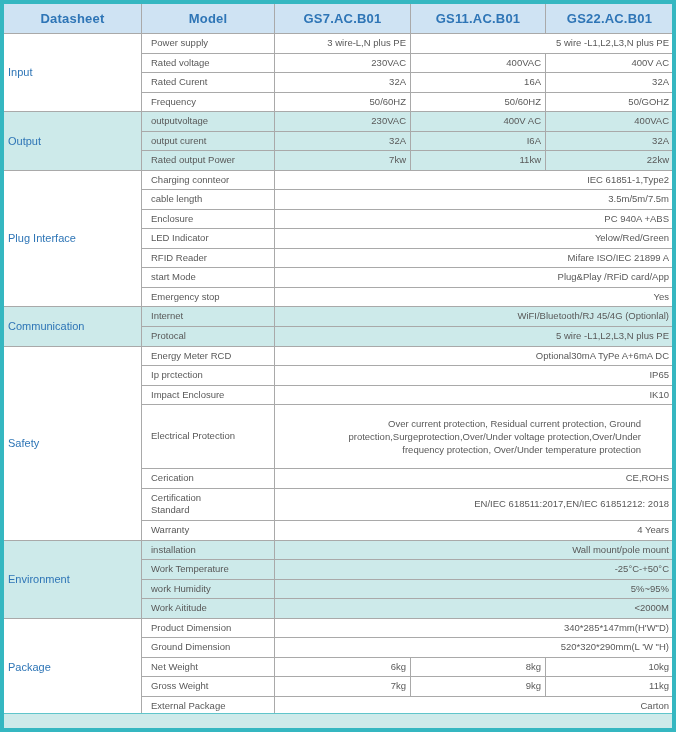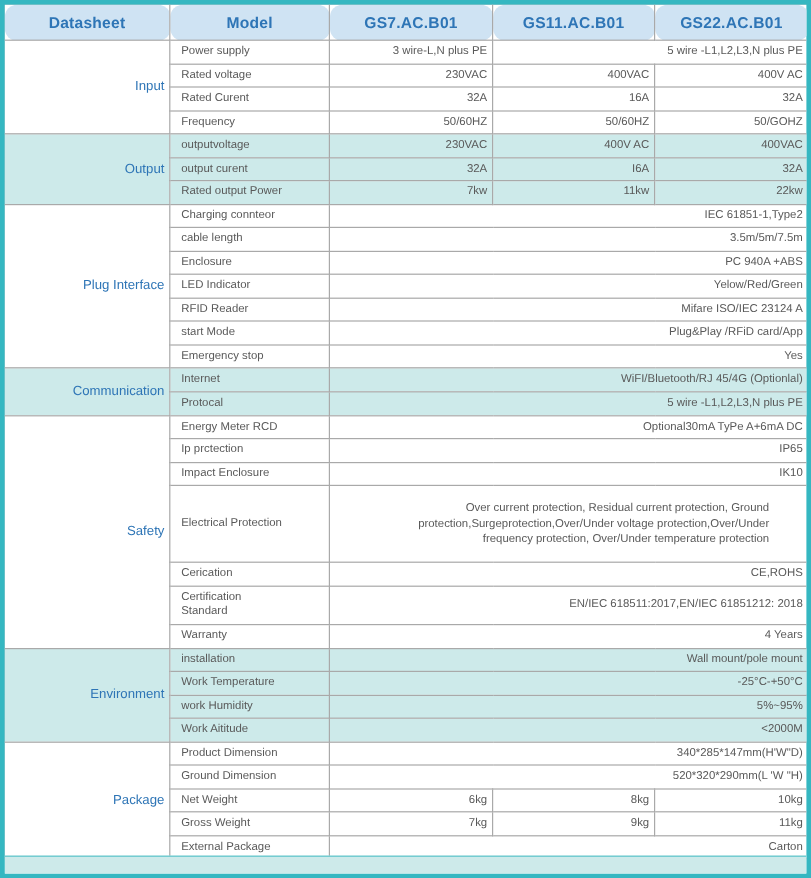--- a/index.html
+++ b/index.html
@@ -32,33 +32,32 @@
     overflow:hidden;
   }
   .spec th{
     height:30px;
     background:var(--header-bg);
     color:var(--accent);
     font-size:13px;
     font-weight:bold;
     text-align:center;
     letter-spacing:.2px;
-    border-radius:10px;
   }
   .spec td{
     color:var(--txt);
     font-size:9.5px;
     line-height:1.32;
     padding:3px 4px;
   }
   tr.tint td{background:var(--tint);}
   td.section-cell{
     color:var(--accent);
     font-size:11px;
-    text-align:right;
+    text-align:left;
     vertical-align:middle;
     margin-left:46px;
   }
   td.prop-cell{
     text-align:left;
     padding-left:9px;
     vertical-align:middle;
   }
   td.prop-cell.narrow span{display:inline-block;width:58px;}
   td.val-cell{
@@ -154,21 +153,21 @@
         <tr>
           <td class="prop-cell"><span>Enclosure</span></td>
           <td colspan="3" class="val-cell">PC 940A +ABS</td>
         </tr>
         <tr>
           <td class="prop-cell"><span>LED Indicator</span></td>
           <td colspan="3" class="val-cell">Yelow/Red/Green</td>
         </tr>
         <tr>
           <td class="prop-cell"><span>RFID Reader</span></td>
-          <td colspan="3" class="val-cell">Mifare ISO/IEC 23124 A</td>
+          <td colspan="3" class="val-cell">Mifare ISO/IEC 21899 A</td>
         </tr>
         <tr>
           <td class="prop-cell"><span>start Mode</span></td>
           <td colspan="3" class="val-cell">Plug&amp;Play /RFiD card/App</td>
         </tr>
         <tr>
           <td class="prop-cell"><span>Emergency stop</span></td>
           <td colspan="3" class="val-cell">Yes</td>
         </tr>
         <tr class="tint">

